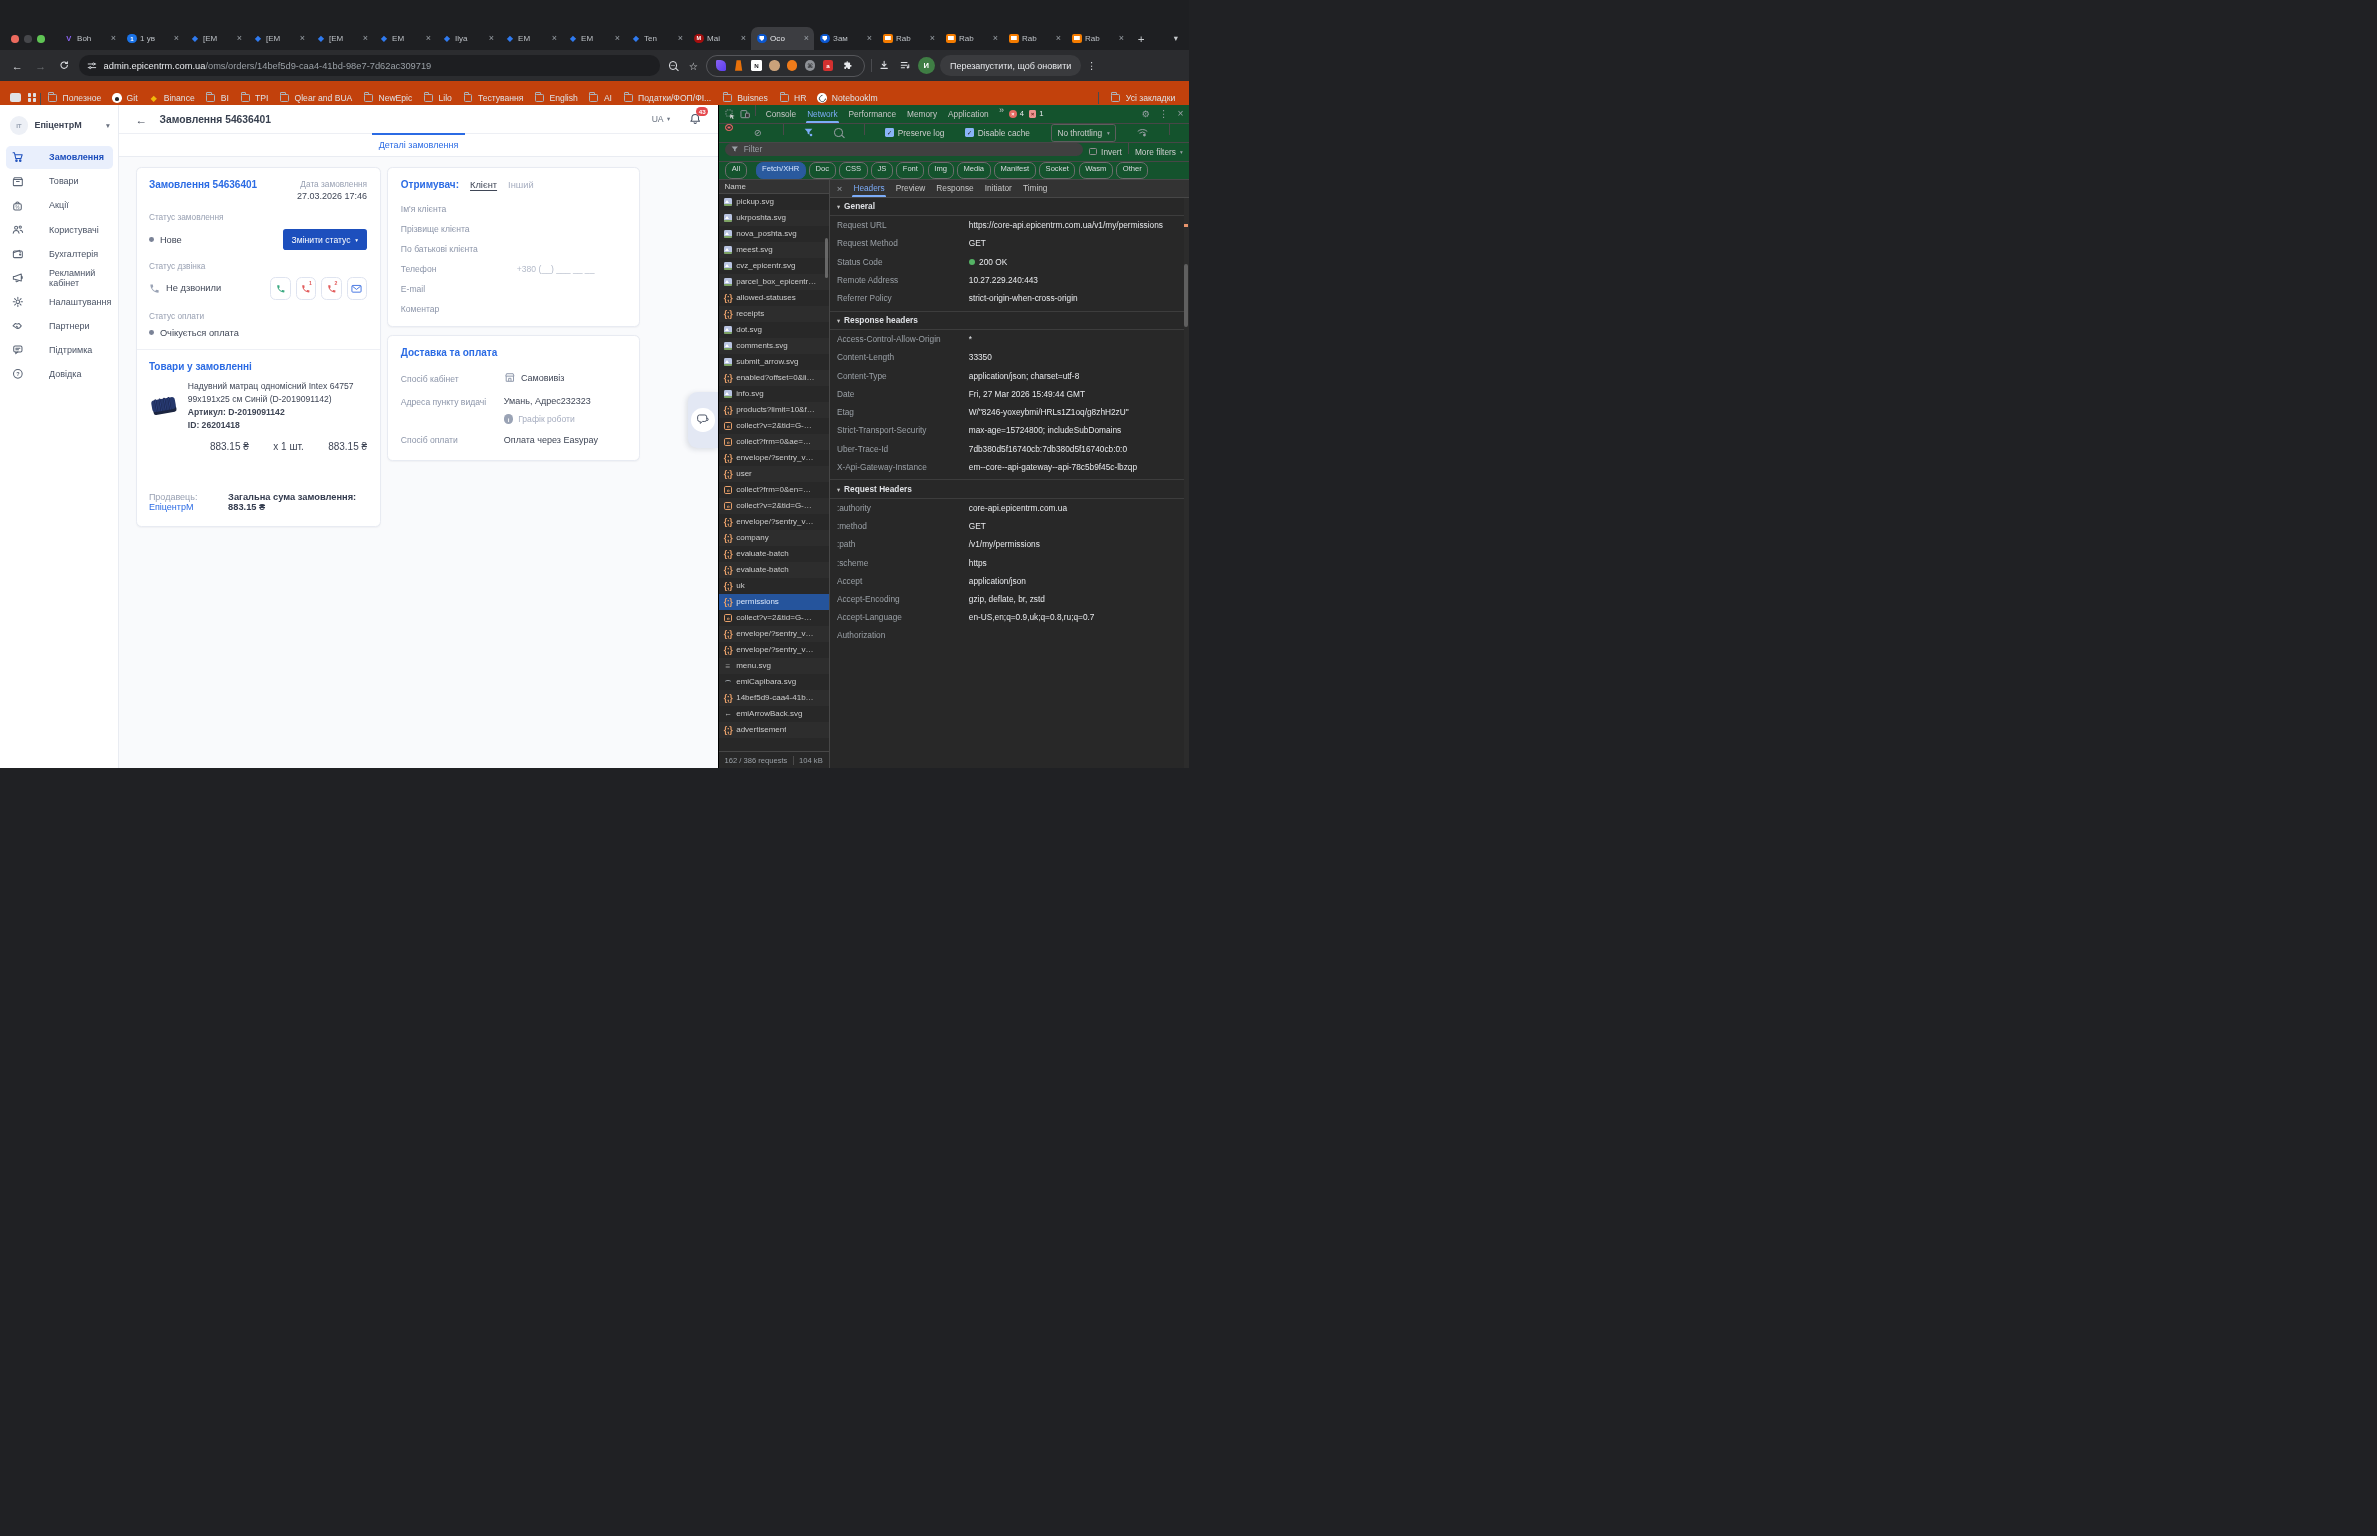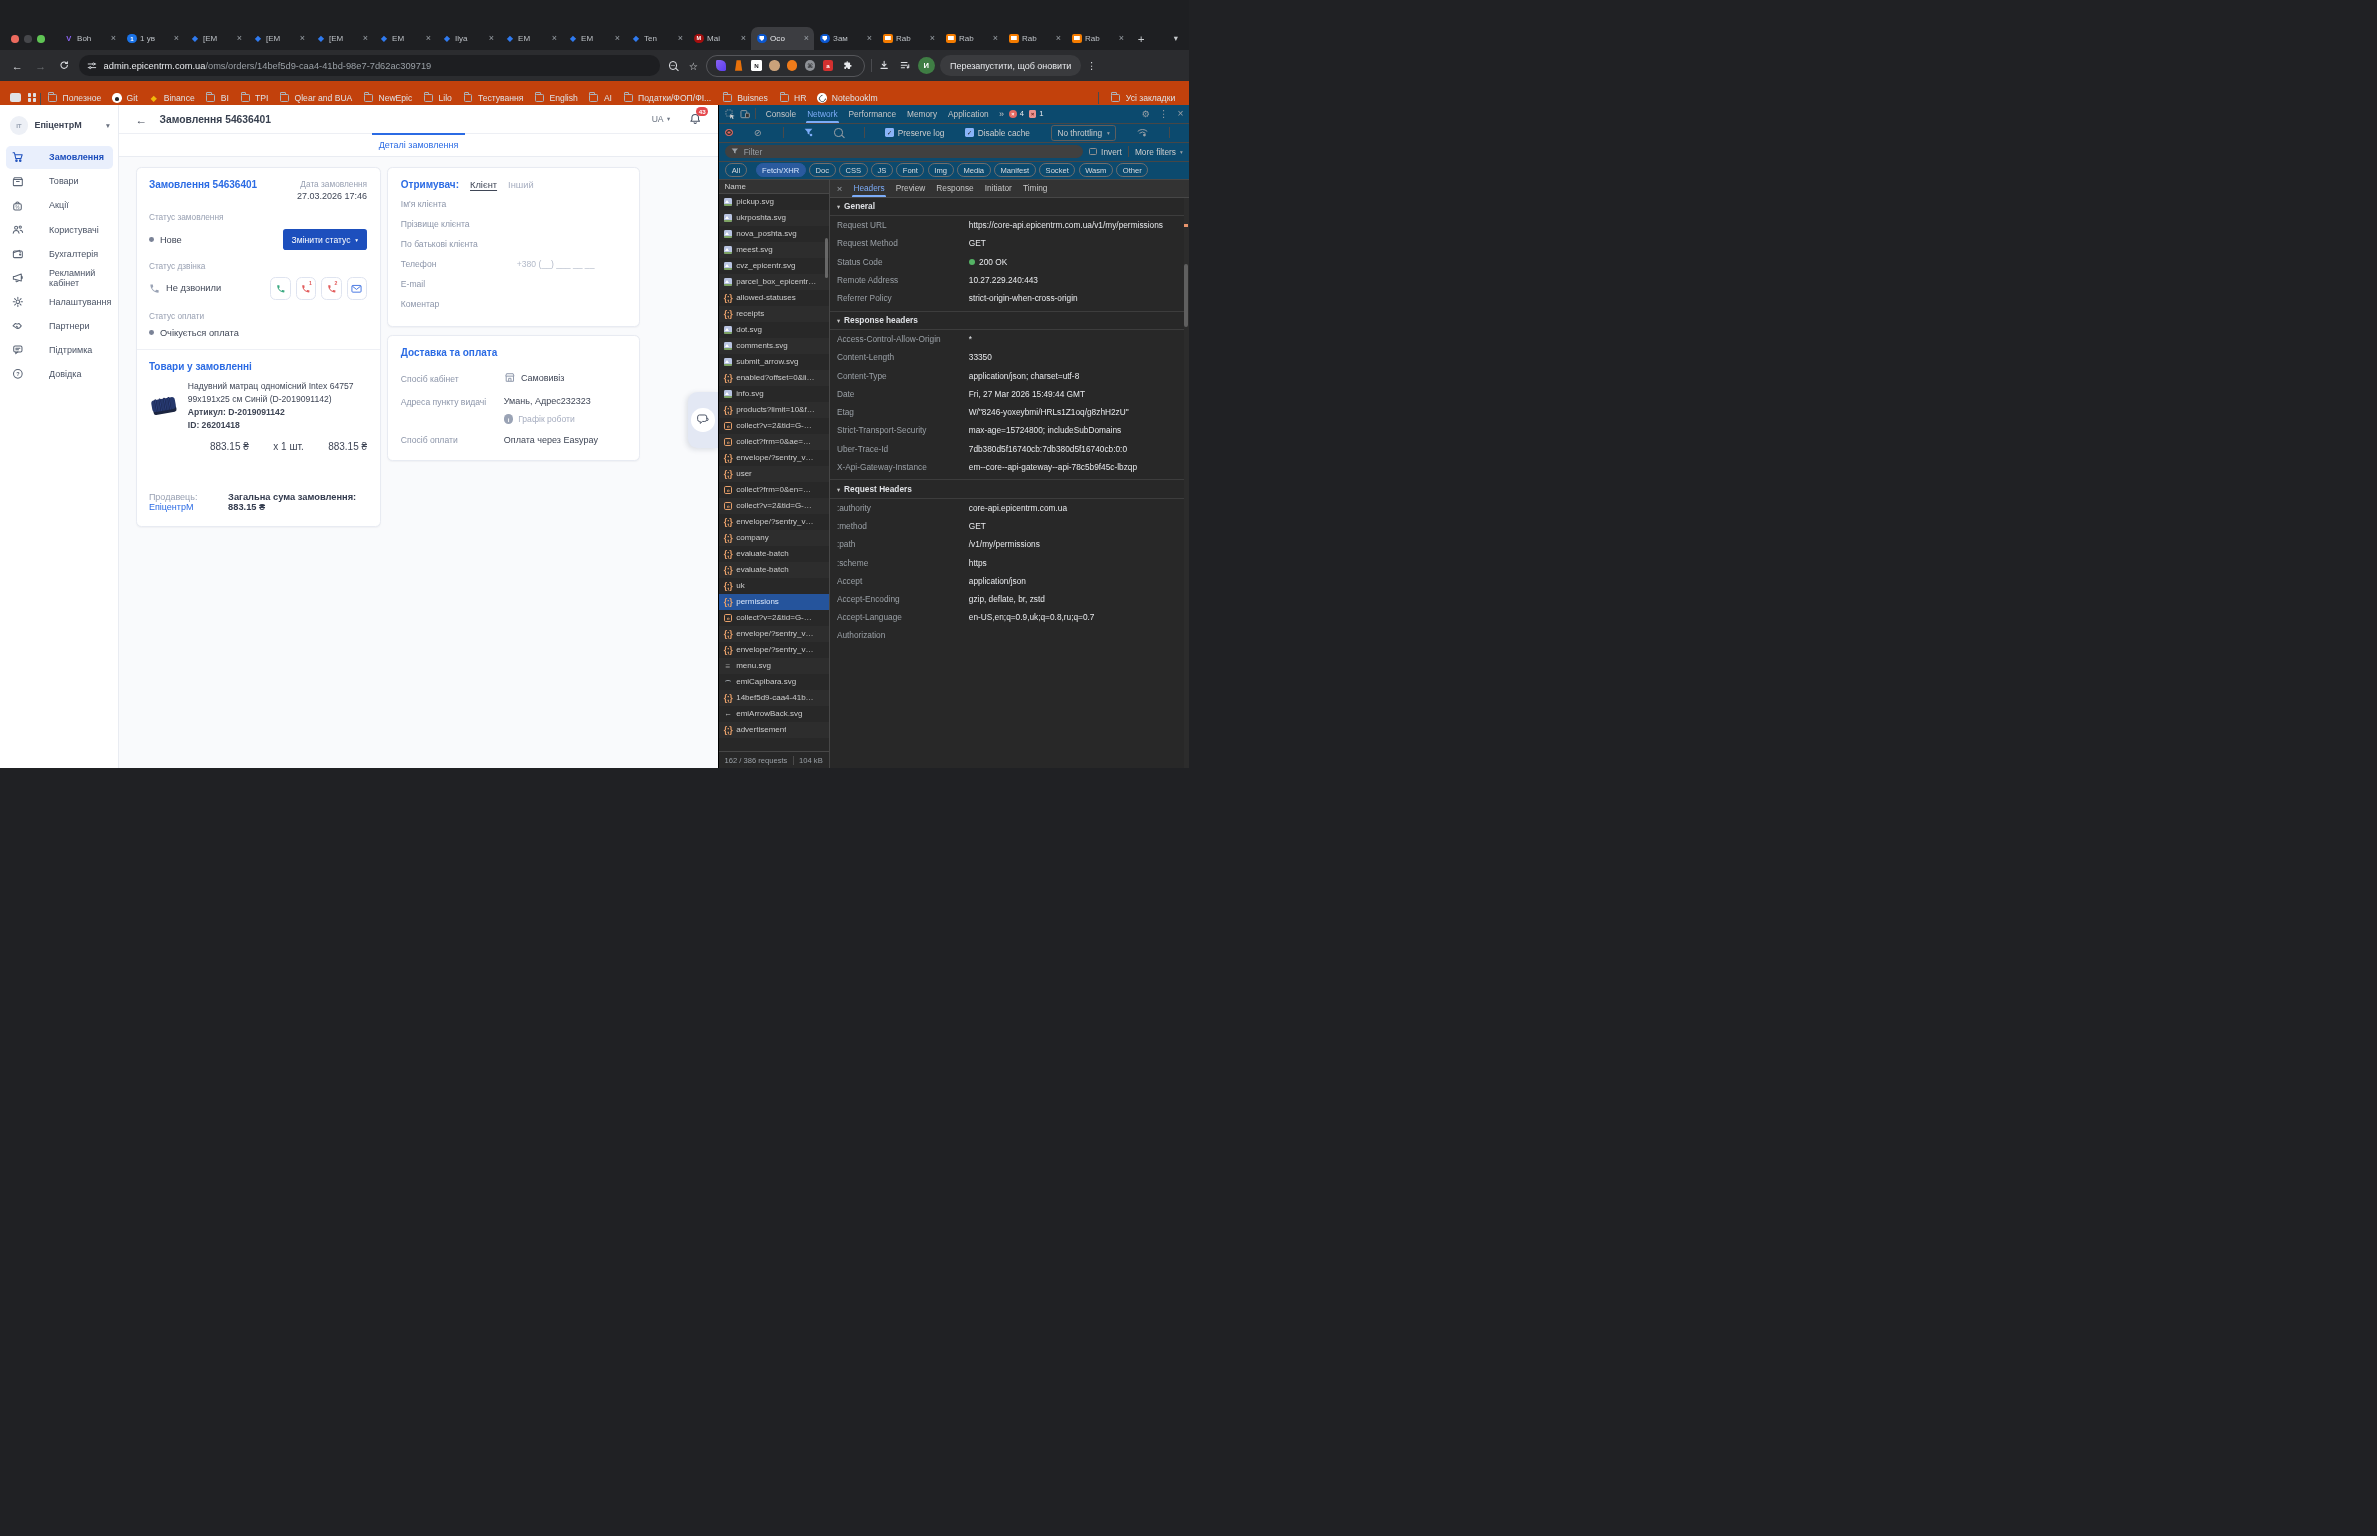--- a/index.html
+++ b/index.html
@@ -134,37 +134,37 @@
 .order-foot{display:flex;justify-content:space-between;align-items:center;margin-top:40px;font-size:9px}
 .order-foot .seller{color:#99a1b3}
 .order-foot a{color:#2b6be4;text-decoration:none}
 .order-foot .sum{font-weight:700;color:#333b4e;font-size:9.3px}
 
 .card.recipient{padding:11px 12.4px 12.4px}
 .rec-head{display:flex;align-items:baseline;gap:11px}
 .toggle-on{color:#3f4656;font-size:9.3px;font-weight:500;text-decoration:underline;text-underline-offset:2.1px}
 .toggle-off{color:#a7aec0;font-size:9.3px}
 .fields{margin-top:4.1px}
-.field{display:flex;align-items:center;height:20px}
+.field{display:flex;align-items:flex-end;height:20px}
 .f-label{width:116px;flex:none;color:#8d96aa;font-size:8.6px}
 .f-value{flex:1;color:#b3bac9;font-size:8.6px}
 
 .card.delivery{padding:11px 12.4px 15px}
 .d-row{display:flex;margin-top:13.8px}
 .d-label{width:103px;flex:none;color:#8d96aa;font-size:8.6px;padding-top:1.4px}
 .d-val{display:flex;align-items:center;gap:5.5px;color:#3f4656;font-size:9px}
 .d-sub{display:flex;align-items:center;gap:4.8px;color:#a7aec0;font-size:8.6px;margin-top:8.3px}
 .info-ic{width:9.6px;height:9.6px;border-radius:50%;background:#9aa3b5;color:#fff;font-size:6.2px;font-weight:700;display:flex;align-items:center;justify-content:center;font-style:normal}
 
 .chat-fab{position:absolute;right:0;top:287px;width:30px;height:56px;background:#e3e8f4;border-radius:9.6px 0 0 9.6px;display:flex;align-items:center;justify-content:center;box-shadow:-1.4px 1.4px 5.5px rgba(60,70,100,.14)}
 .chat-circle{width:23.4px;height:23.4px;border-radius:50%;background:#fff;display:flex;align-items:center;justify-content:center;color:#4a5365}
 
 
 .devtools{width:471px;flex:none;background:#282828;color:#cdcdcd;font-size:8.3px;display:flex;flex-direction:column;border-left:0.7px solid #000;min-width:0}
-.dt-row{background:#0c4a6e;border-bottom:0.7px solid #474747;display:flex;align-items:center;flex:none}
+.dt-row{background:#14532d;border-bottom:0.7px solid #474747;display:flex;flex:none}
 .dt-row1{height:18.6px;padding:0 5.5px;gap:4.8px}
 .dt-icon{color:#9aa0a6;display:flex;align-items:center;justify-content:center;flex:none}
 .dt-tabs{display:flex;height:100%}
 .dt-tab{padding:0 5.5px;display:flex;align-items:center;color:#c7c7c7;position:relative;white-space:nowrap}
 .dt-tab.active{color:#7cacf8}
 .dt-tab.active::after{content:'';position:absolute;left:4.1px;right:4.1px;bottom:0;height:1.4px;background:#7cacf8;border-radius:1.4px 1.4px 0 0}
 .more-tabs::before{content:'»';color:#c7c7c7;font-size:9px}
 .err-badge,.iss-badge{display:flex;align-items:center;gap:2.8px;color:#e8eaed;font-size:7.6px}
 .err-ic{width:8.3px;height:8.3px;border-radius:50%;background:#e46962;color:#282828;display:flex;align-items:center;justify-content:center;font-size:5.5px;font-weight:700}
 .err-ic::before{content:'×';color:#fff}

